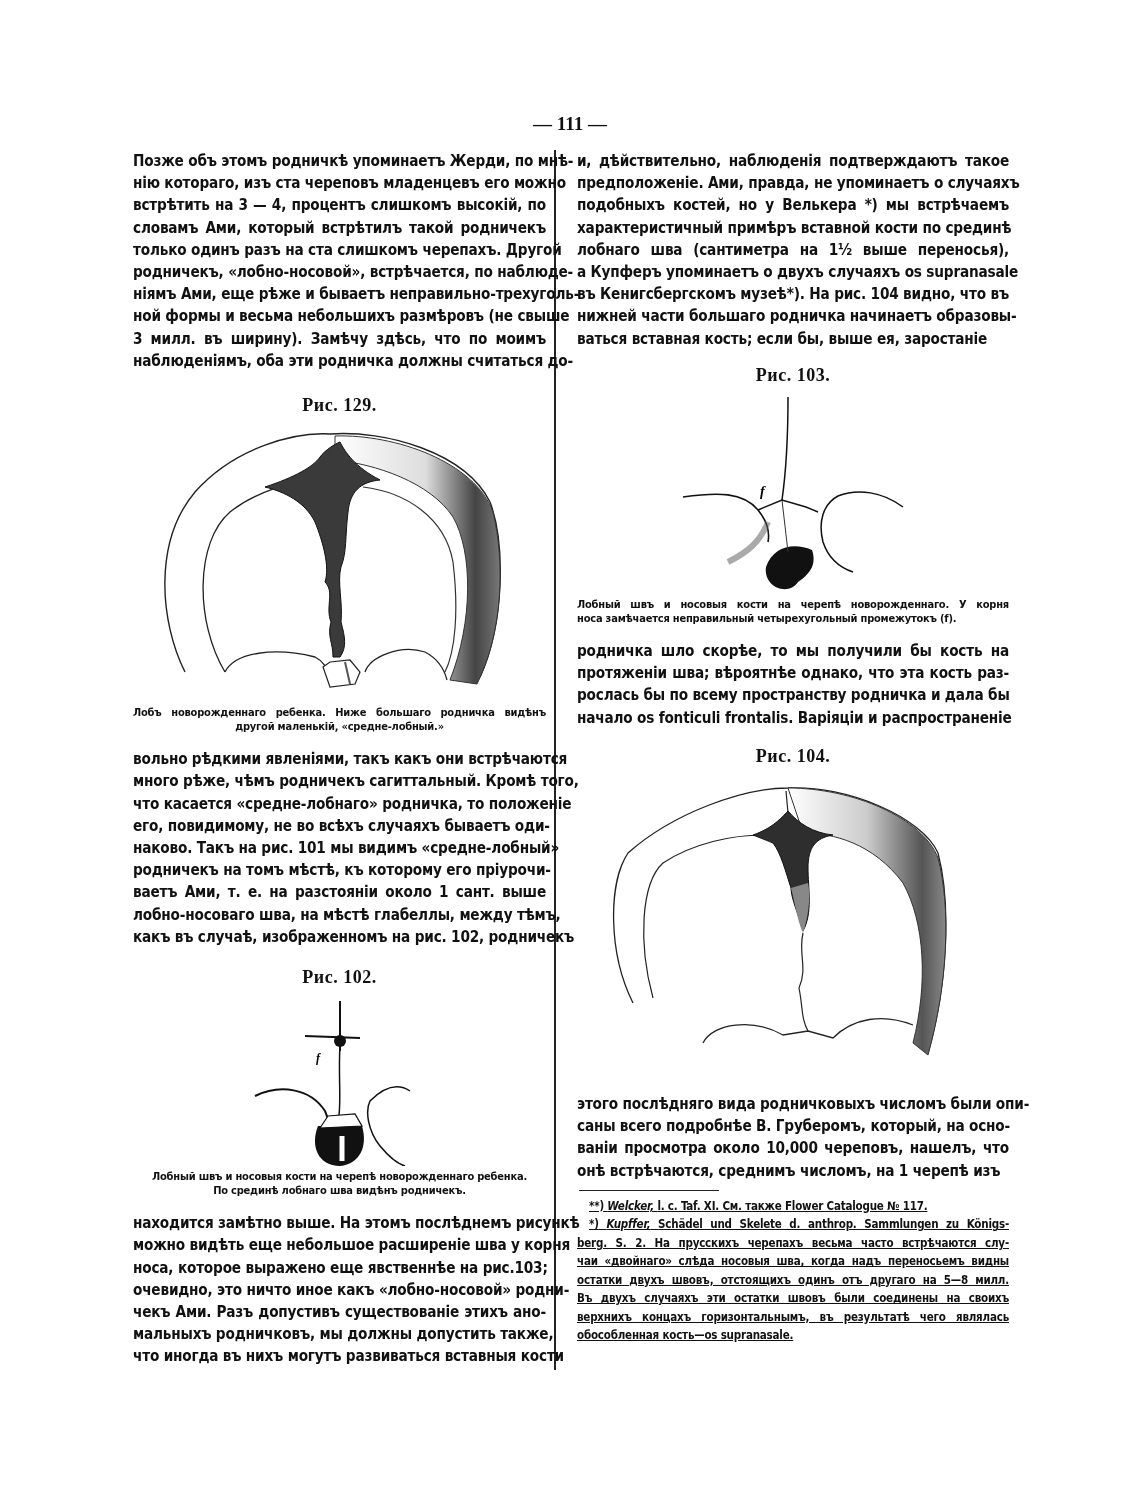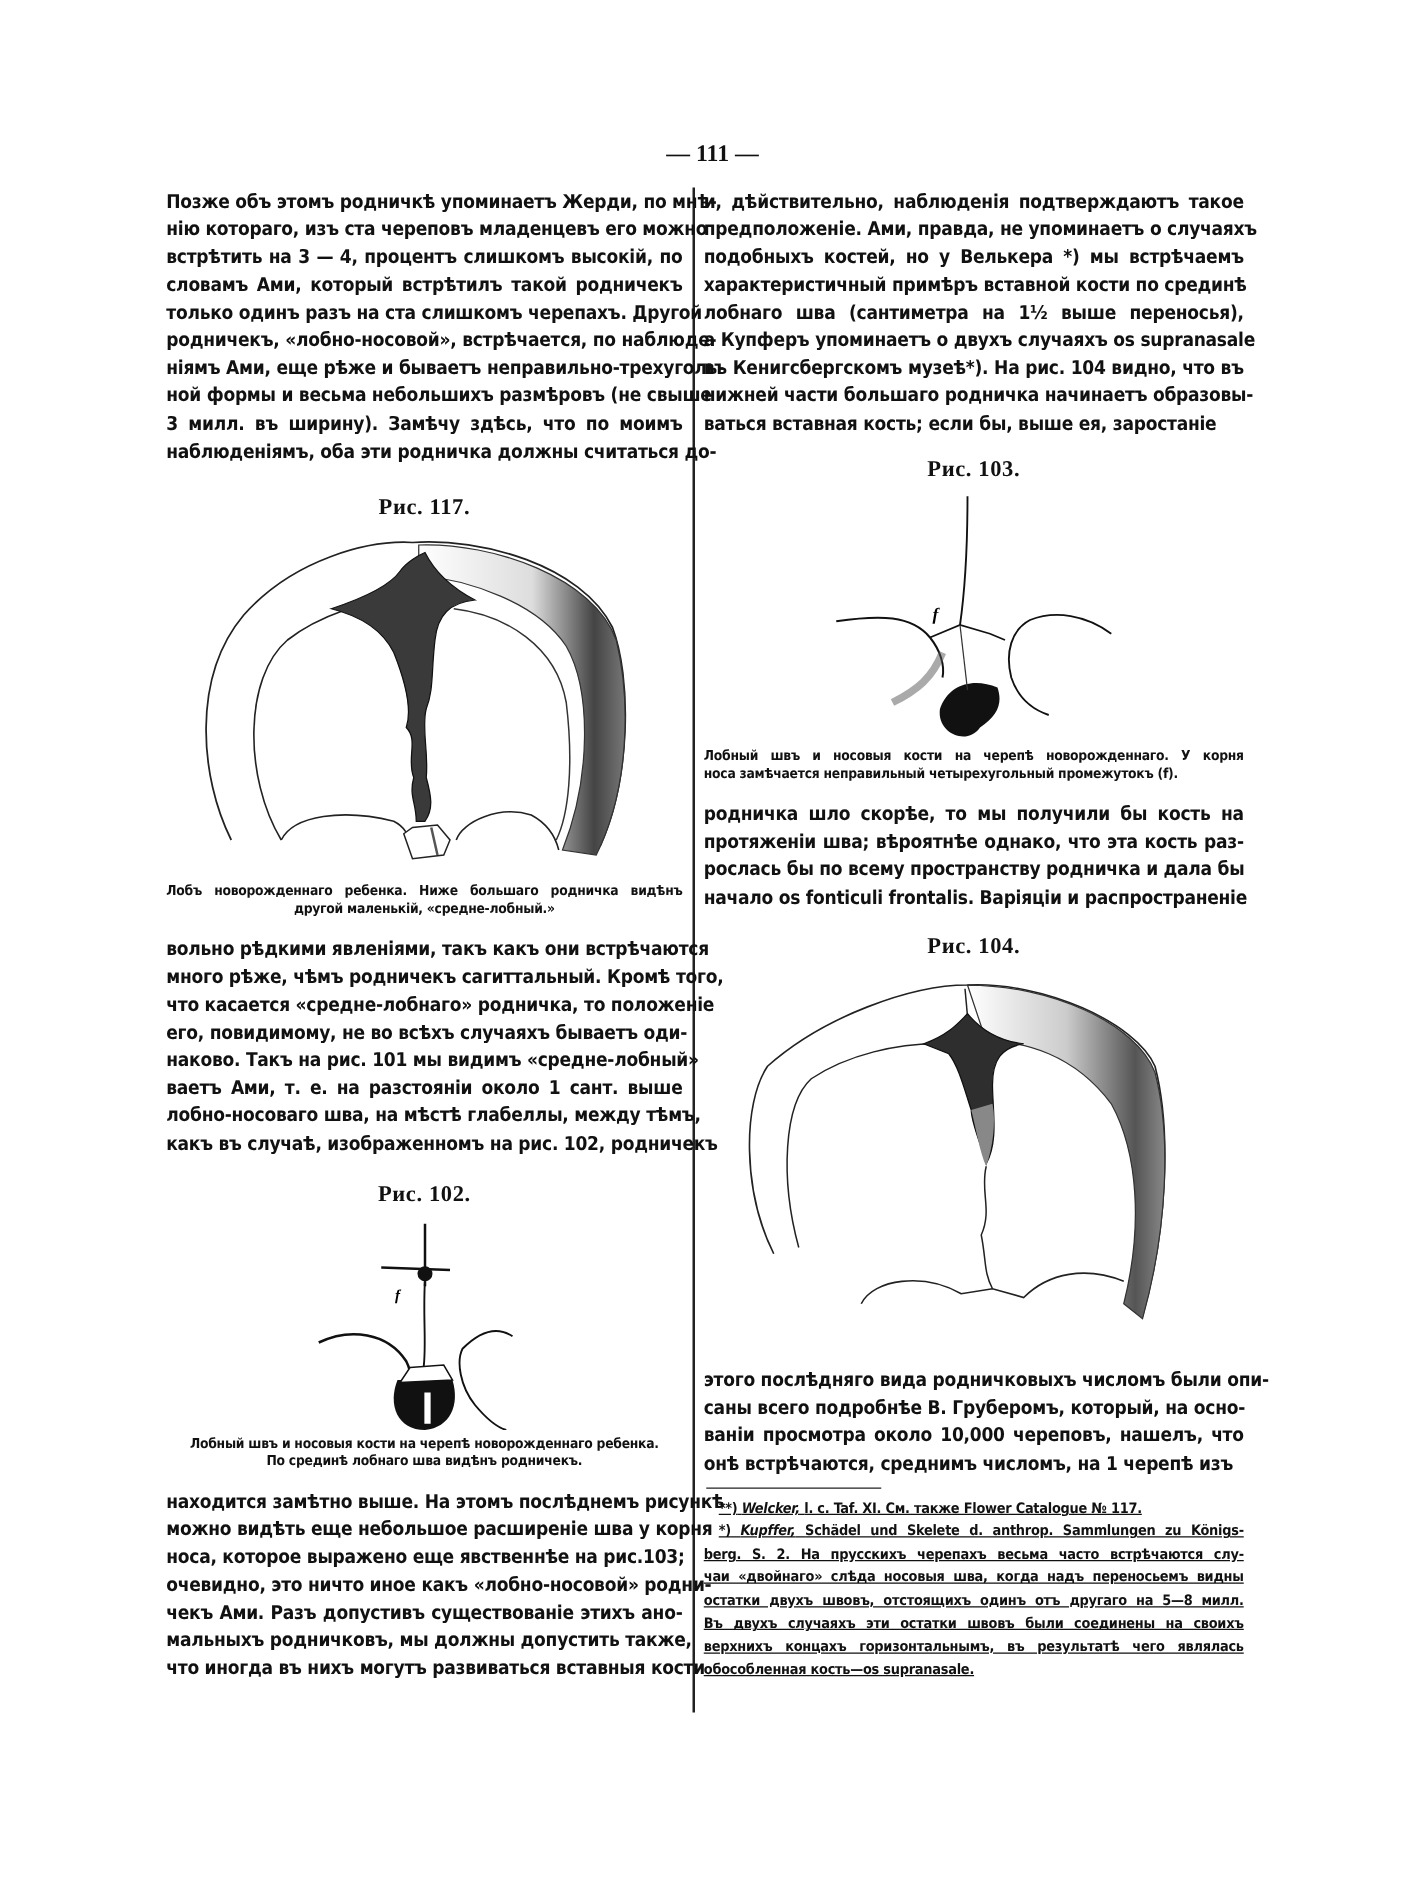--- a/index.html
+++ b/index.html
@@ -13,21 +13,21 @@
       text-align: center; font-weight: bold; font-size: 19px;
       font-family: "Liberation Serif", serif;
     }
     .col {
       position: absolute; top: 150px;
       font-family: "DejaVu Sans Condensed", "DejaVu Sans", sans-serif;
       font-weight: bold; font-size: 15.2px; line-height: 22.2px;
       text-align: justify; letter-spacing: -0.2px;
     }
     .col-left { left: 133px; width: 413px; }
-    .col-right { left: 563px; width: 432px; }
+    .col-right { left: 577px; width: 432px; }
     .divider {
       position: absolute; left: 554px; top: 150px; width: 1.5px; height: 1220px;
       background: #222;
     }
     .para { margin: 0; }
     .para .ln { display: block; text-align: justify; text-align-last: justify; white-space: nowrap; }
     .para .ln.last { text-align-last: left; }
     .fig-label {
       text-align: center; font-family: "Liberation Serif", serif; font-weight: bold;
       font-size: 18px; letter-spacing: 0.5px;
@@ -63,21 +63,21 @@
     <span class="ln">словамъ Ами, который встрѣтилъ такой родничекъ</span>
     <span class="ln">только одинъ разъ на ста слишкомъ черепахъ. Другой</span>
     <span class="ln">родничекъ, «лобно-носовой», встрѣчается, по наблюде-</span>
     <span class="ln">ніямъ Ами, еще рѣже и бываетъ неправильно-трехуголь-</span>
     <span class="ln">ной формы и весьма небольшихъ размѣровъ (не свыше</span>
     <span class="ln">3 милл. въ ширину). Замѣчу здѣсь, что по моимъ</span>
     <span class="ln last">наблюденіямъ, оба эти родничка должны считаться до-</span>
   </p>
 
   <div style="margin-top:22px;">
-    <div class="fig-label">Рис. 117.</div>
+    <div class="fig-label">Рис. 129.</div>
     <svg class="fig" width="370" height="270" viewBox="0 0 370 270" style="margin-top:6px;">
       <defs>
         <linearGradient id="sh101" x1="0" x2="1">
           <stop offset="0" stop-color="#fff"></stop>
           <stop offset="0.55" stop-color="#ddd"></stop>
           <stop offset="0.85" stop-color="#444"></stop>
           <stop offset="1" stop-color="#777"></stop>
         </linearGradient>
       </defs>
 
@@ -102,20 +102,21 @@
       <span class="ln">другой маленькій, «средне-лобный.»</span>
     </div>
   </div>
 
   <p class="para" style="margin-top:14px;">
     <span class="ln">вольно рѣдкими явленіями, такъ какъ они встрѣчаются</span>
     <span class="ln">много рѣже, чѣмъ родничекъ сагиттальный. Кромѣ того,</span>
     <span class="ln">что касается «средне-лобнаго» родничка, то положеніе</span>
     <span class="ln">его, повидимому, не во всѣхъ случаяхъ бываетъ оди-</span>
     <span class="ln">наково. Такъ на рис. 101 мы видимъ «средне-лобный»</span>
+    <span class="ln">родничекъ на томъ мѣстѣ, къ которому его пріурочи-</span>
     <span class="ln">ваетъ Ами, т. е. на разстояніи около 1 сант. выше</span>
     <span class="ln">лобно-носоваго шва, на мѣстѣ глабеллы, между тѣмъ,</span>
     <span class="ln last">какъ въ случаѣ, изображенномъ на рис. 102, родничекъ</span>
   </p>
 
   <div style="margin-top:18px;">
     <div class="fig-label">Рис. 102.</div>
     <svg class="fig" width="180" height="170" viewBox="0 0 180 170" style="margin-top:8px;">
       <path d="M90,5 L90,55" stroke="#111" stroke-width="2"></path>
       <path d="M55,40 L110,42" stroke="#111" stroke-width="2"></path>

